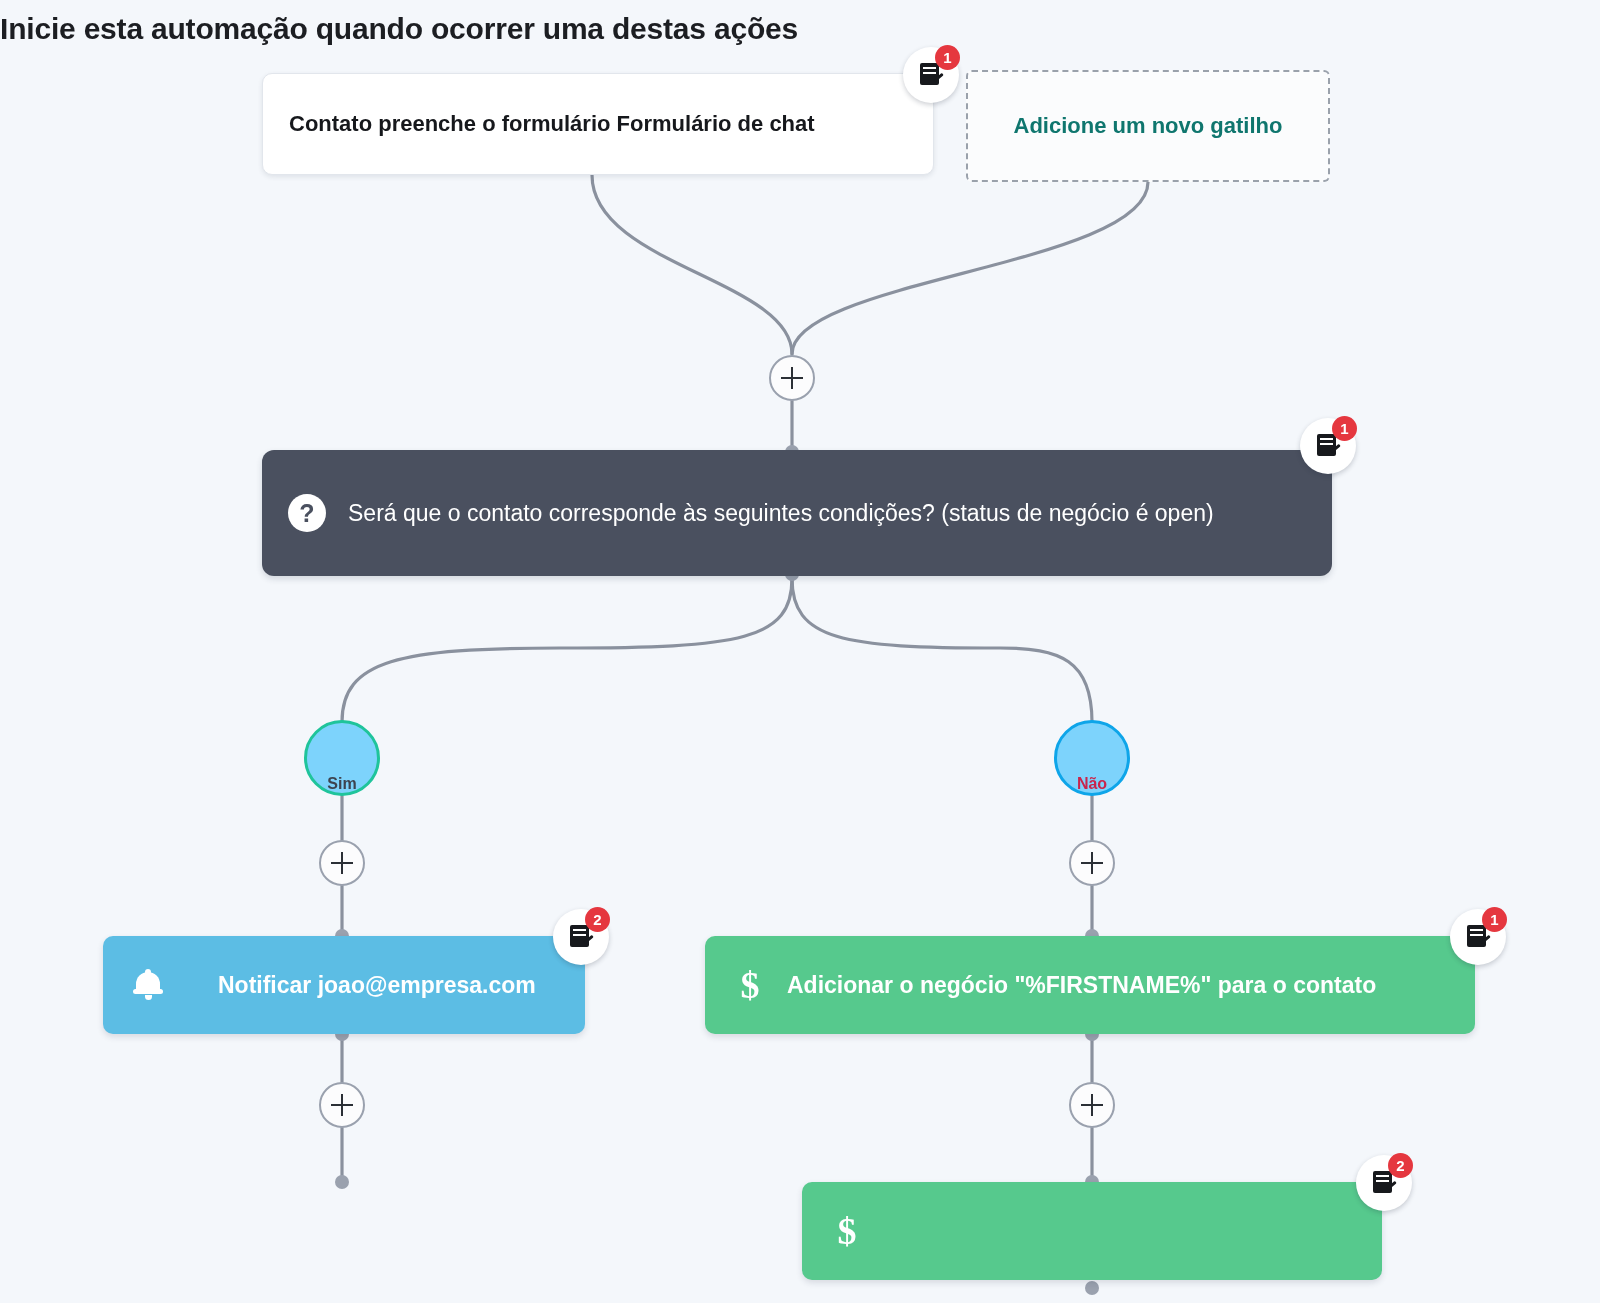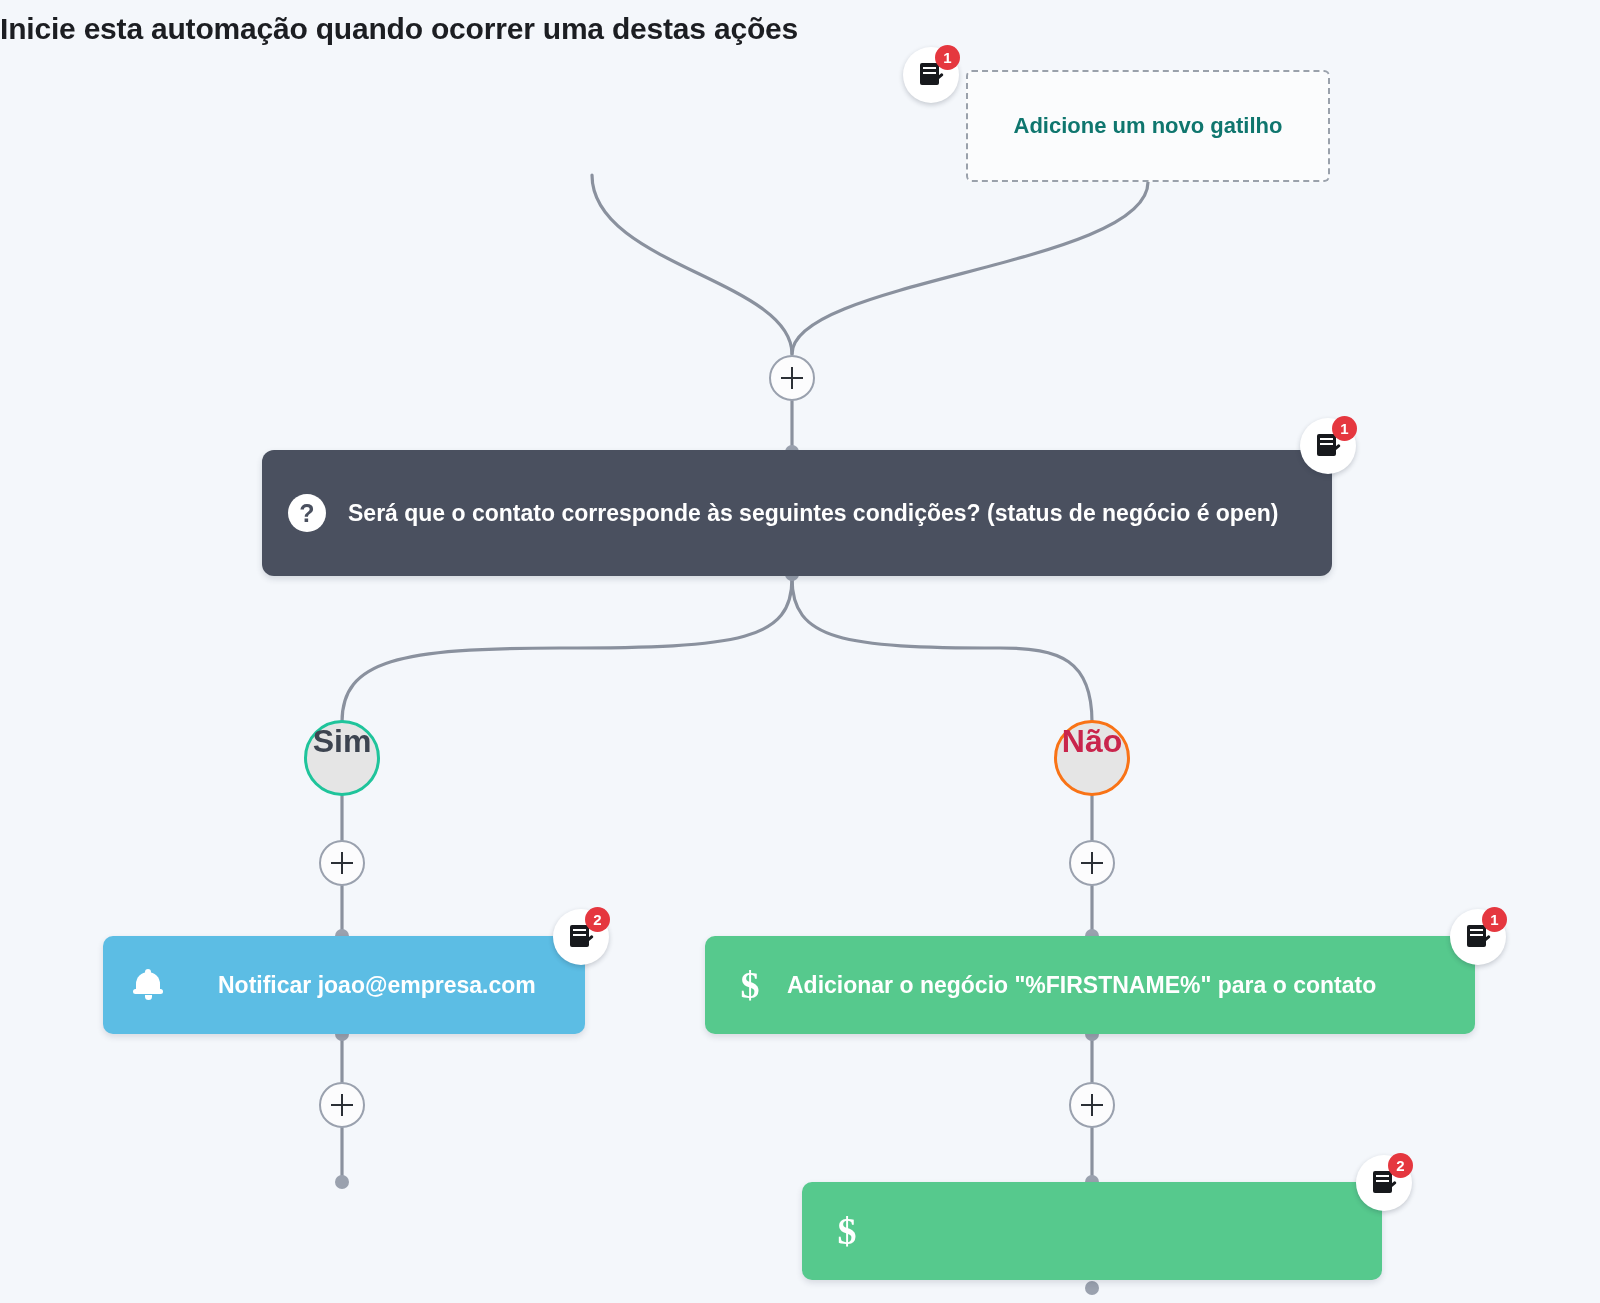--- a/index.html
+++ b/index.html
@@ -98,21 +98,21 @@
     font-size: 25px;
     font-weight: bold;
     display: flex;
     align-items: center;
     justify-content: center;
     margin-right: 22px;
     line-height: 1;
   }
   .condition-block .label {
     font-size: 23px;
-    font-weight: bold;
+    font-weight: normal;
     color: #ffffff;
     line-height: 1.32;
   }
 
   
   .action-block {
     border-radius: 10px;
     padding: 0 22px;
     box-shadow: 0 3px 6px rgba(40,50,70,0.14);
   }
@@ -136,34 +136,34 @@
     font-weight: bold;
     line-height: 1;
     font-family: "Liberation Serif", serif;
   }
 
   
   .branch-circle {
     position: absolute;
     width: 76px; height: 76px;
     border-radius: 50%;
-    background: #e5e5e5;
-    display: flex;
-    align-items: flex-start;
-    justify-content: center;
-    font-size: 32px;
+    background: #7dd3fc;
+    display: flex;
+    align-items: flex-end;
+    justify-content: center;
+    font-size: 16px;
     font-weight: bold;
     box-sizing: border-box;
   }
   .branch-yes {
     border: 3px solid #1fc49b;
     color: #3d4450;
   }
   .branch-no {
-    border: 3px solid #f97316;
+    border: 3px solid #0ea5e9;
     color: #c9254c;
   }
 
   
   .plus-btn {
     position: absolute;
     width: 46px; height: 46px;
     border-radius: 50%;
     background: #fcfcfd;
     border: 2.5px solid #9aa1ae;
@@ -309,20 +309,23 @@
     <path class="wire" d="M 1092,1034 L 1092,1082"></path>
     <circle class="joint" cx="1092" cy="1034" r="7"></circle>
 
     <path class="wire" d="M 1092,1128 L 1092,1182"></path>
     <circle class="joint" cx="1092" cy="1182" r="7"></circle>
     <circle class="joint" cx="1092" cy="1288" r="7"></circle>
   </svg>
 
   <div id="page-title">Inicie esta automação quando ocorrer uma destas ações</div>
 
+  <div class="node trigger-card" style="left:262px; top:73px; width:672px; height:102px;">
+    <span class="label">Contato preenche o formulário Formulário de chat</span>
+  </div>
 
   <div class="note-badge" style="left:903px; top:47px;">
     <span class="note-glyph">
       <span class="sheet"></span>
         <span class="line l1"></span>
         <span class="line l2"></span>
         <span class="pen"></span>
     </span>
     <span class="count">1</span>
   </div>

